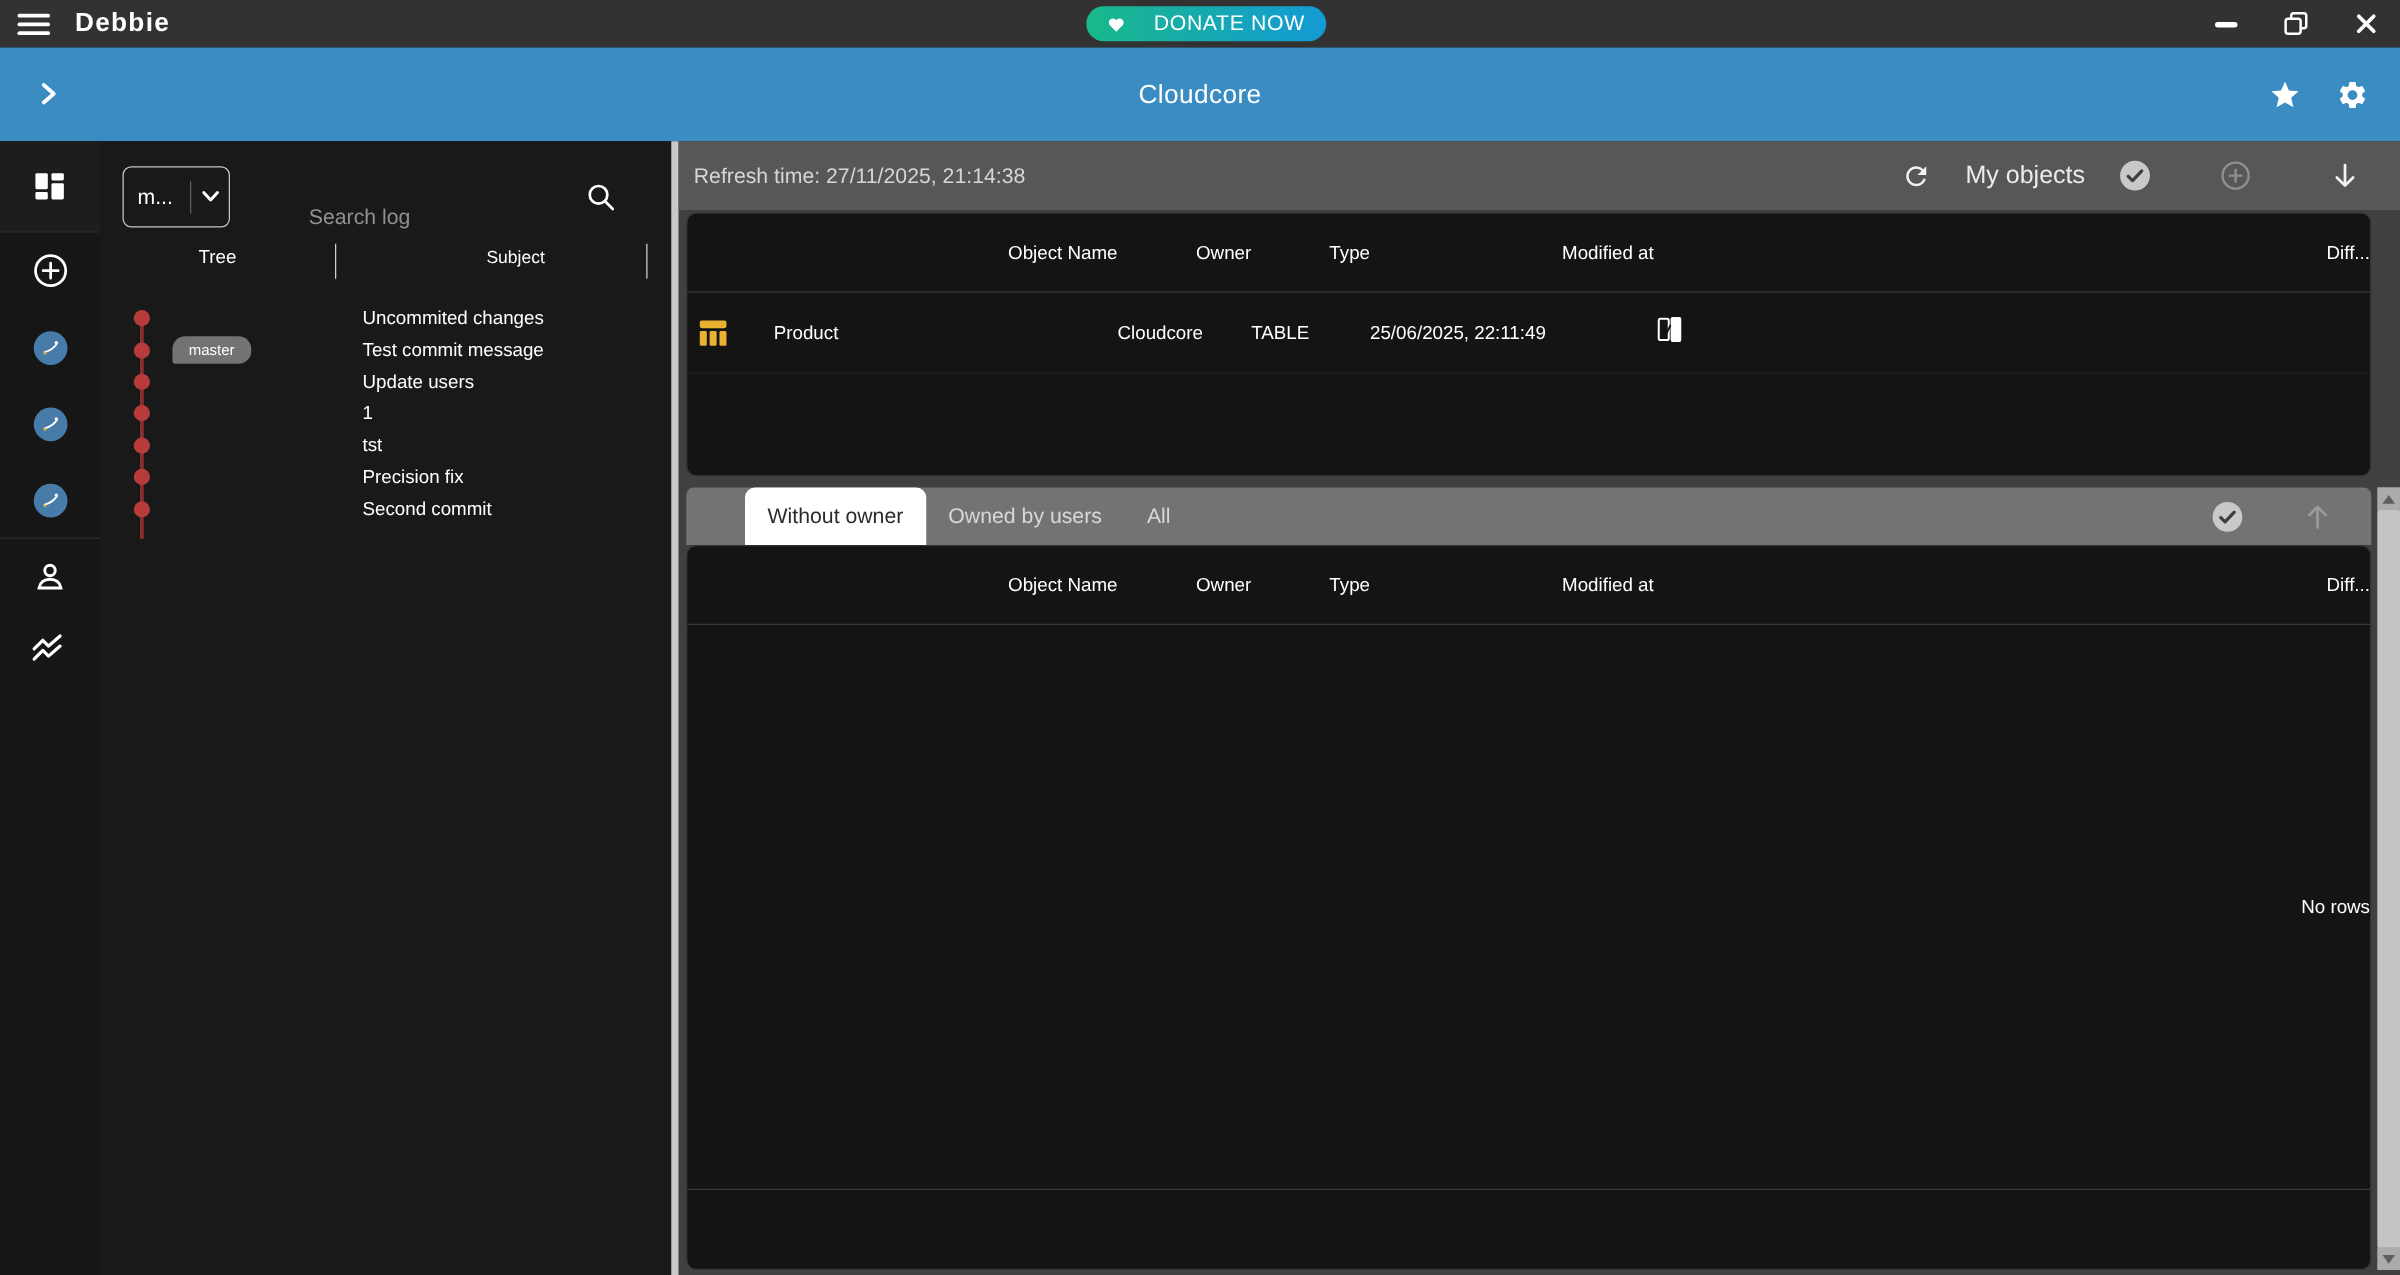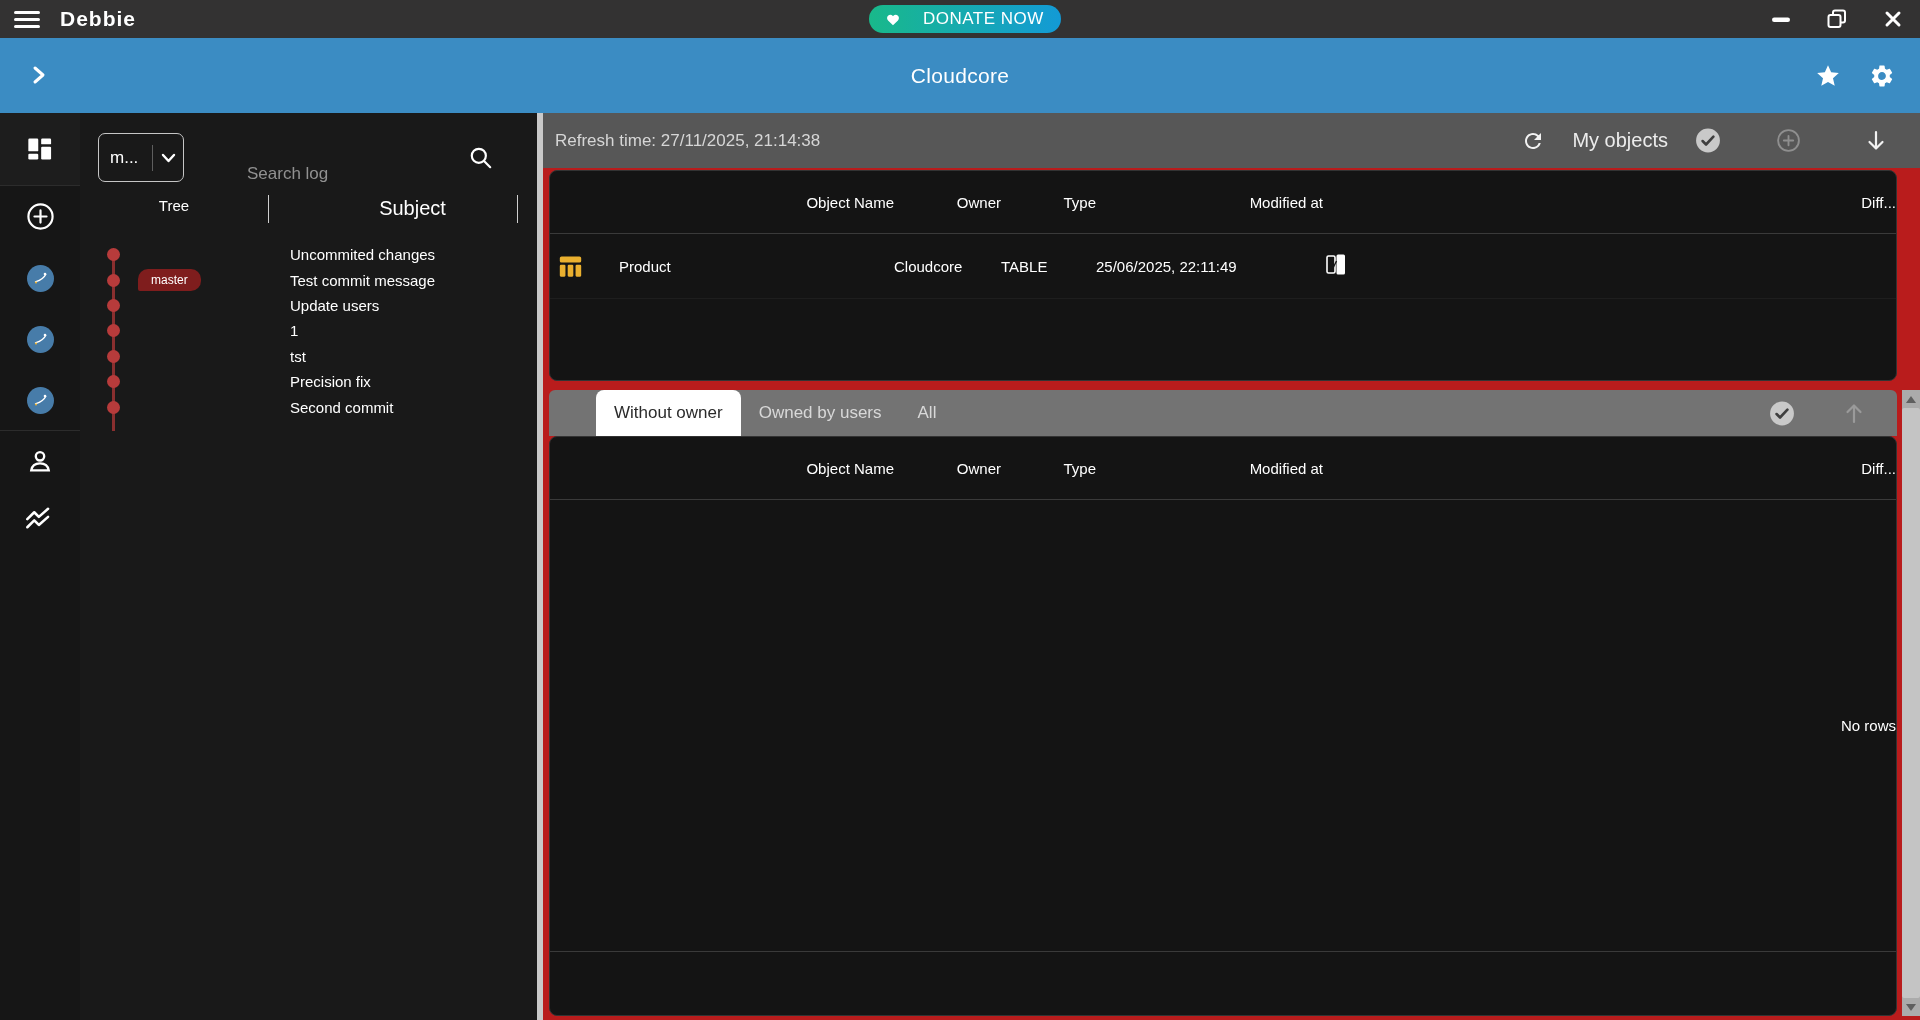--- a/index.html
+++ b/index.html
@@ -46,35 +46,35 @@
   .branchsel .val { margin-left:11px; font-size:17px; color:#fff; width:42px; }
   .branchsel .vdiv { width:1px; height:26px; background:#5e5e5e; }
   .branchsel .chev { margin-left:8px; }
   .searchbox { position:absolute; left:150px; top:36px; width:240px; height:49px; display:flex; align-items:center; }
   .searchbox input { width:100%; background:transparent; border:none; outline:none;
     color:#e5e5e5; font-size:17px; font-family:"Liberation Sans",sans-serif; padding-left:17px; }
   .searchbox input::placeholder { color:#919191; }
   .searchicon { position:absolute; left:388px; top:32px; width:26px; height:26px; cursor:pointer; }
   .treeheader { height:27px; position:relative; display:flex; }
   .treeheader .c1 { width:188px; text-align:center; font-size:15px; color:#fff; }
-  .treeheader .c2 { width:249px; text-align:center; font-size:20px; color:#fff;padding-left:40px; }
+  .treeheader .c2 { width:249px; text-align:center; font-size:14px; color:#fff;padding-left:40px; }
   .hdiv { position:absolute; top:-2px; width:1px; height:28px; background:#cfcfcf; }
   .commits { position:relative; margin-top:18px; }
   .graphline { position:absolute; left:32px; top:12px; width:3px; height:177px; background:#8a2f2f; }
   .commitrow { height:25.4px; display:flex; align-items:center; cursor:pointer; }
   .commitrow .tree { width:188px; height:100%; position:relative; }
   .dot { position:absolute; left:27px; top:50%; margin-top:-6.5px; width:13px; height:13px;
     border-radius:50%; background:#b73b3b; }
-  .badge { position:absolute; left:58px; top:50%; transform:translateY(-50%); background:#7f1d1d;
+  .badge { position:absolute; left:58px; top:50%; transform:translateY(-50%); background:#737373;
     color:#fff; font-size:12px; padding:4px 13px; border-radius:10px 10px 10px 2px; }
   .commitrow .subj { padding-left:22px; font-size:15px; color:#fff; white-space:nowrap; }
   
   .splitter { position:absolute; top:113px; left:537px; width:6px; bottom:0; background:#c9c9c9; cursor:col-resize; }
   
-  .main { position:absolute; top:113px; left:543px; right:0; bottom:0; background:#b91c1c; }
+  .main { position:absolute; top:113px; left:543px; right:0; bottom:0; background:#404040; }
   .refreshbar { position:absolute; top:0; left:0; right:0; height:55px; background:#575757;
     display:flex; align-items:center; padding-left:12px; }
   .refreshtext { font-size:17px; color:#d6d6d6; }
   .rb-right { margin-left:auto; display:flex; align-items:center; margin-right:31px; }
   .rb-icon { width:26px; height:26px; display:flex; align-items:center; justify-content:center; cursor:pointer; }
   .rb-title { font-size:20px; color:#ececec; margin:0 27px 0 26px; }
   .gap54 { margin-left:54px; } .gap62 { margin-left:62px; }
   .panel { position:absolute; left:6px; width:1348px; border:1px solid #333; border-radius:8px;
     background:#141414; overflow:hidden; }
   .panel1 { top:57px; height:211px; }

